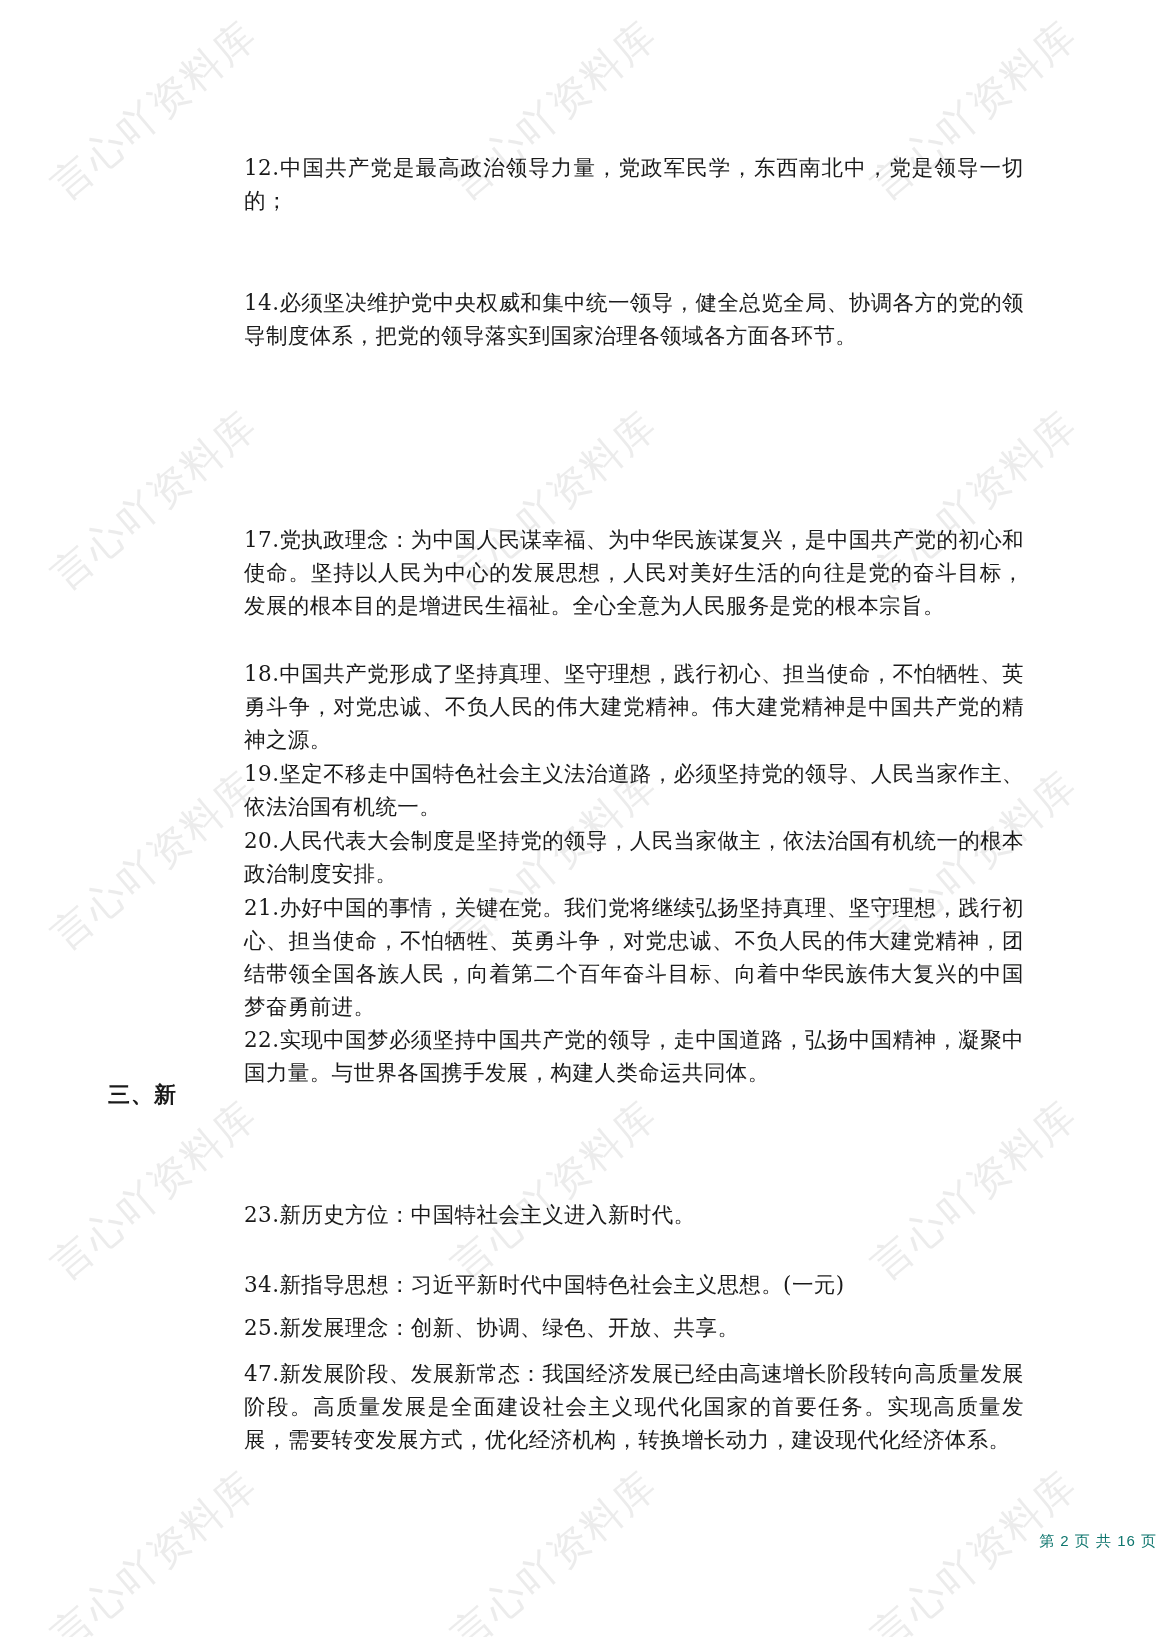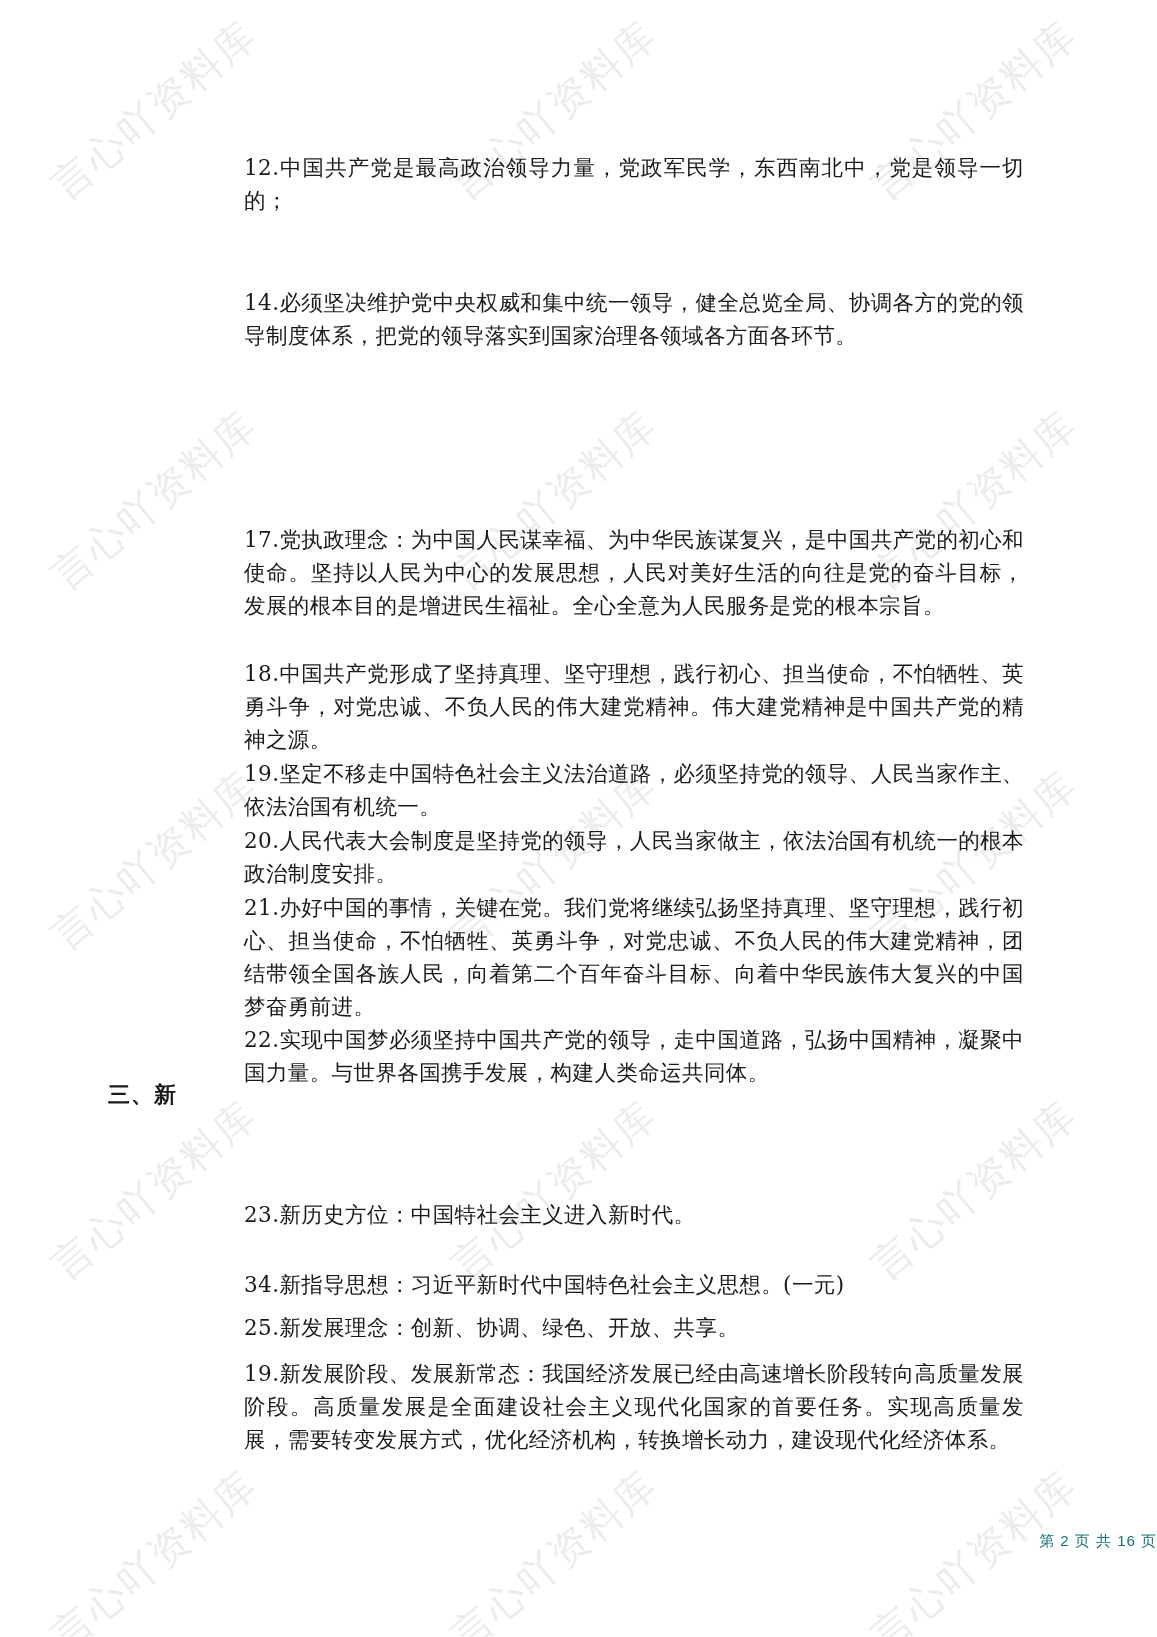--- a/index.html
+++ b/index.html
@@ -101,16 +101,16 @@
   <p class="item body-block" style="top:742px;">19.坚定不移走中国特色社会主义法治道路，必须坚持党的领导、人民当家作主、依法治国有机统一。</p>
   <p class="item body-block" style="top:809px;">20.人民代表大会制度是坚持党的领导，人民当家做主，依法治国有机统一的根本政治制度安排。</p>
   <p class="item body-block" style="top:876px;">21.办好中国的事情，关键在党。我们党将继续弘扬坚持真理、坚守理想，践行初心、担当使命，不怕牺牲、英勇斗争，对党忠诚、不负人民的伟大建党精神，团结带领全国各族人民，向着第二个百年奋斗目标、向着中华民族伟大复兴的中国梦奋勇前进。</p>
   <p class="item body-block" style="top:1008px;">22.实现中国梦必须坚持中国共产党的领导，走中国道路，弘扬中国精神，凝聚中国力量。与世界各国携手发展，构建人类命运共同体。</p>
 
   <h2 class="section-heading">三、新</h2>
 
   <p class="item body-block" style="top:1183px;">23.新历史方位：中国特社会主义进入新时代。</p>
   <p class="item body-block" style="top:1253px;">34.新指导思想：习近平新时代中国特色社会主义思想。(一元)</p>
   <p class="item body-block" style="top:1296px;">25.新发展理念：创新、协调、绿色、开放、共享。</p>
-  <p class="item body-block" style="top:1342px;">19.新发展阶段、发展新常态：我国经济发展已经由高速增长阶段转向高质量发展阶段。高质量发展是全面建设社会主义现代化国家的首要任务。实现高质量发展，需要转变发展方式，优化经济机构，转换增长动力，建设现代化经济体系。</p>
+  <p class="item body-block" style="top:1342px;">47.新发展阶段、发展新常态：我国经济发展已经由高速增长阶段转向高质量发展阶段。高质量发展是全面建设社会主义现代化国家的首要任务。实现高质量发展，需要转变发展方式，优化经济机构，转换增长动力，建设现代化经济体系。</p>
 
   <div class="footer">第 2 页 共 16 页</div>
 </div>
 
 </body></html>

